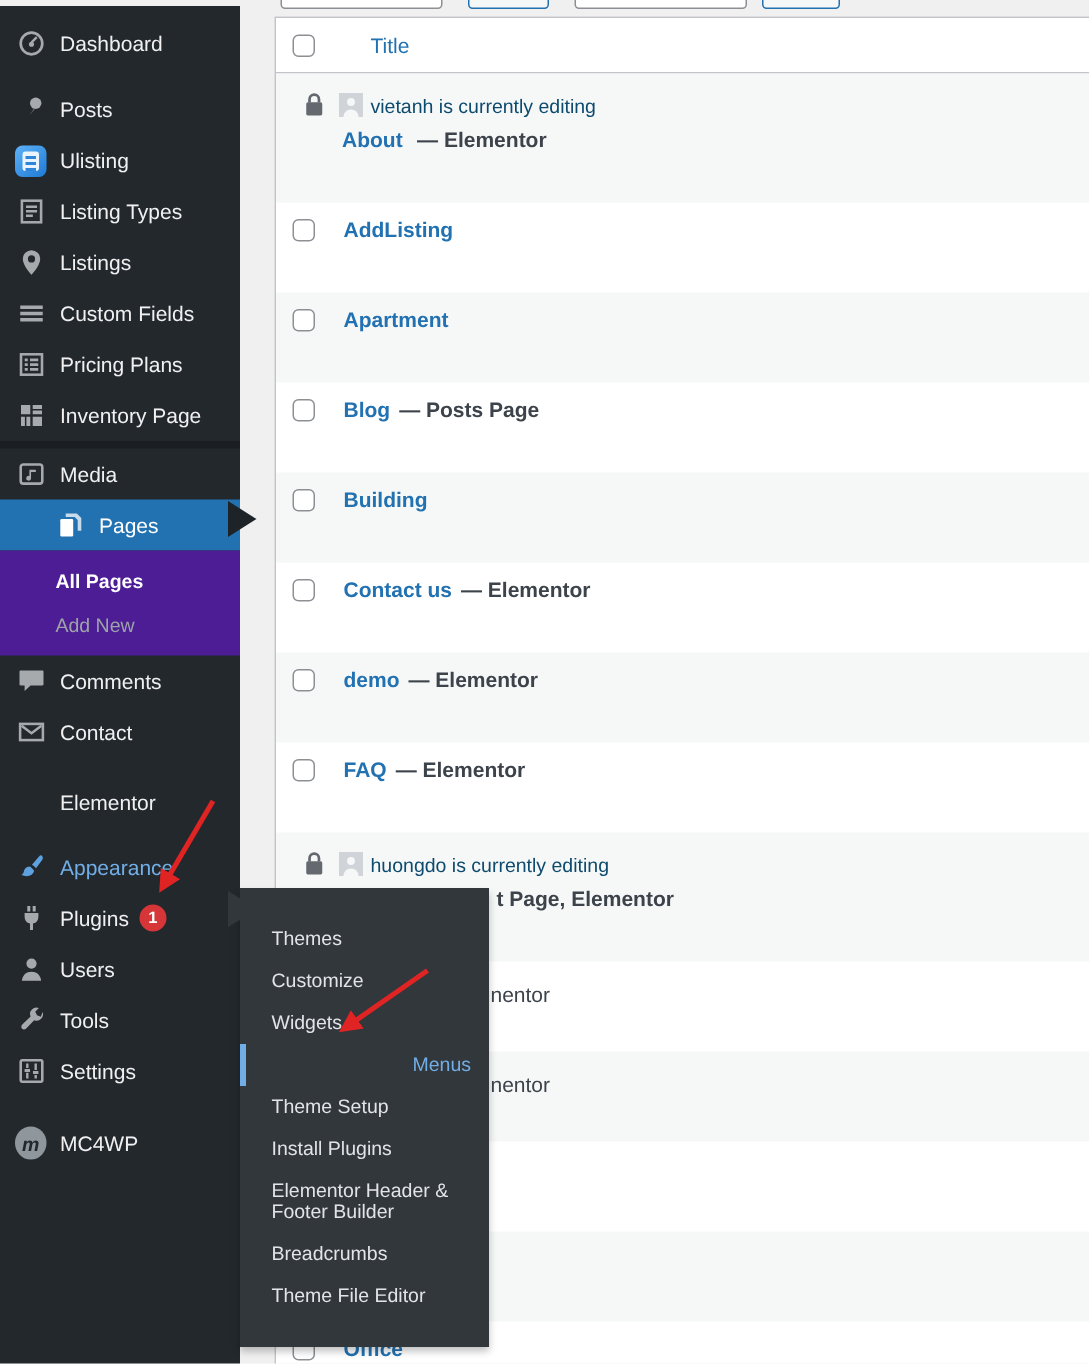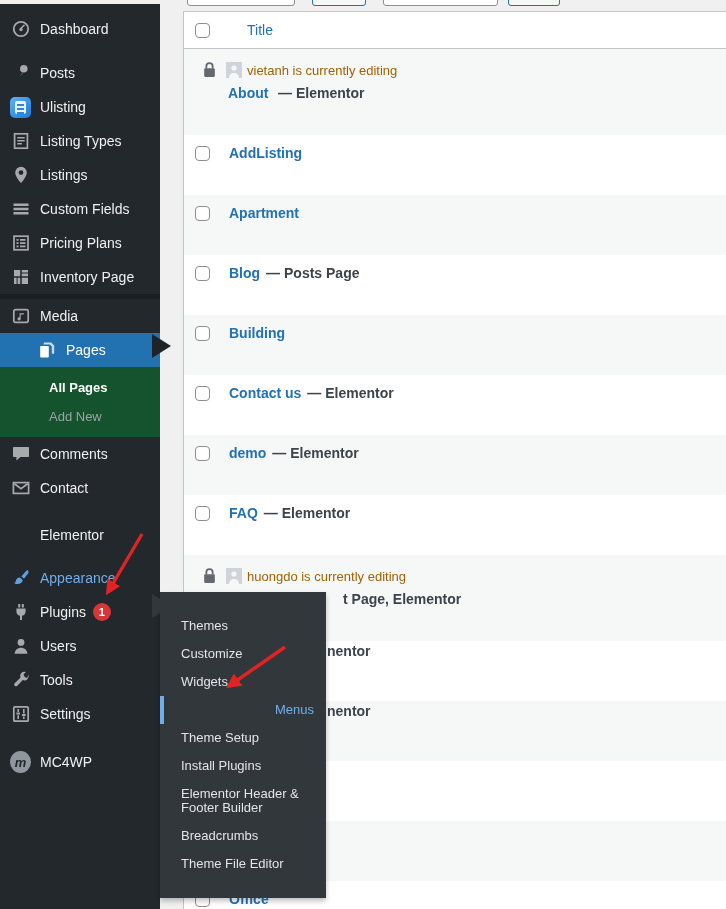--- a/index.html
+++ b/index.html
@@ -14,21 +14,21 @@
   .mi .ic svg{fill:currentColor;}
   .mi.noicon .ic{visibility:hidden;}
   .mi.active{background:#2271b1;color:#fff;padding-left:36px;}
   .mi.active .ic{color:#fff;}
   .mi.highlight{color:#72aee6;}
   .mi.highlight .ic{color:#5ea1e0;}
   .badge{background:#d63638;color:#fff;border-radius:50%;min-width:18px;height:18px;font-size:11px;font-weight:bold;
          display:flex;align-items:center;justify-content:center;margin-left:7px;}
   .sep{height:5px;background:#1a1e23;}
   .gap9{height:9px}.gap10{height:10px}.gap13{height:13px}.gap14{height:14px}
-  .submenu{background:#14532d;padding:6px 12px;}
+  .submenu{background:#4c1d95;padding:6px 0;}
   .smi{display:block;padding:7px 0 7px 37px;font-size:13px;color:#9ea3a8;cursor:pointer;}
   .smi.current{color:#fff;font-weight:bold;}
   .appsq{width:21px;height:21px;border-radius:5px;background:linear-gradient(140deg,#5db2f8,#1f7ad4);
          display:flex;align-items:center;justify-content:center;}
   .appdoc{width:11px;height:13px;background:#eaf4ff;border-radius:2px;padding-top:3px;box-sizing:border-box;}
   .appdoc i{display:block;height:2px;background:#2e86d9;margin:0 2px 2px 2px;}
   .circ{width:22px;height:22px;border-radius:50%;background:#8f969c;display:flex;align-items:center;justify-content:center;}
   .mc-m{color:#23282d;font-weight:bold;font-size:13px;line-height:1;font-style:italic;}
   .tri-left{width:0;height:0;border-top:5px solid transparent;border-bottom:5px solid transparent;border-right:7px solid #23282d;margin-right:2px;}
   
@@ -46,25 +46,25 @@
   .cb{width:15px;height:15px;border:1px solid #8c8f94;border-radius:4px;background:#fff;box-sizing:border-box;flex:0 0 15px;cursor:pointer;}
   .row{position:relative;box-sizing:border-box;}
   .row.h60{height:60px}.row.tall{height:86px}
   .row.gray{background:#f6f7f7}
   .rline{display:flex;align-items:center;padding:10px 0 0 11px;}
   .rtitle{font-size:14px;font-weight:bold;color:#2271b1;margin-left:19px;text-decoration:none;cursor:pointer;}
   .rstate{font-size:14px;font-weight:bold;color:#3c434a;margin-left:6px;}
   .line1{position:absolute;top:13px;left:19px;display:flex;align-items:center;}
   .lockic{color:#646970;margin-right:10px;}
   .avatar{margin-right:5px;}
-  .editing{font-size:13px;color:#a16207;}
+  .editing{font-size:13px;color:#0c4a6e;}
   .line2{position:absolute;top:36px;left:44px;}
   .line2 .rtitle{margin-left:0;}
-  .line2frag{position:absolute;top:36px;left:159px;font-size:14px;font-weight:bold;color:#3c434a;white-space:nowrap;}
-  .frag{position:absolute;top:2px;left:143px;font-size:14px;font-weight:bold;color:#3c434a;white-space:nowrap;}
+  .line2frag{position:absolute;top:36px;left:147px;font-size:14px;font-weight:bold;color:#3c434a;white-space:nowrap;}
+  .frag{position:absolute;top:14px;left:143px;font-size:14px;font-weight:normal;color:#3c434a;white-space:nowrap;}
   
   .flyout{position:absolute;left:160px;top:592px;width:166px;background:#32373c;z-index:40;padding:20px 0;
           box-sizing:border-box;box-shadow:0 3px 5px rgba(0,0,0,.25);}
   .fi{padding:7px 12px 7px 21px;font-size:13px;line-height:14px;color:#e2e4e7;cursor:pointer;}
   .fi.current{color:#72aee6;border-left:4px solid #72aee6;padding-left:17px;text-align:right;}
   
   .arrows{position:absolute;left:0;top:0;z-index:60;pointer-events:none;}
 </style>
 </head>
 <body>

